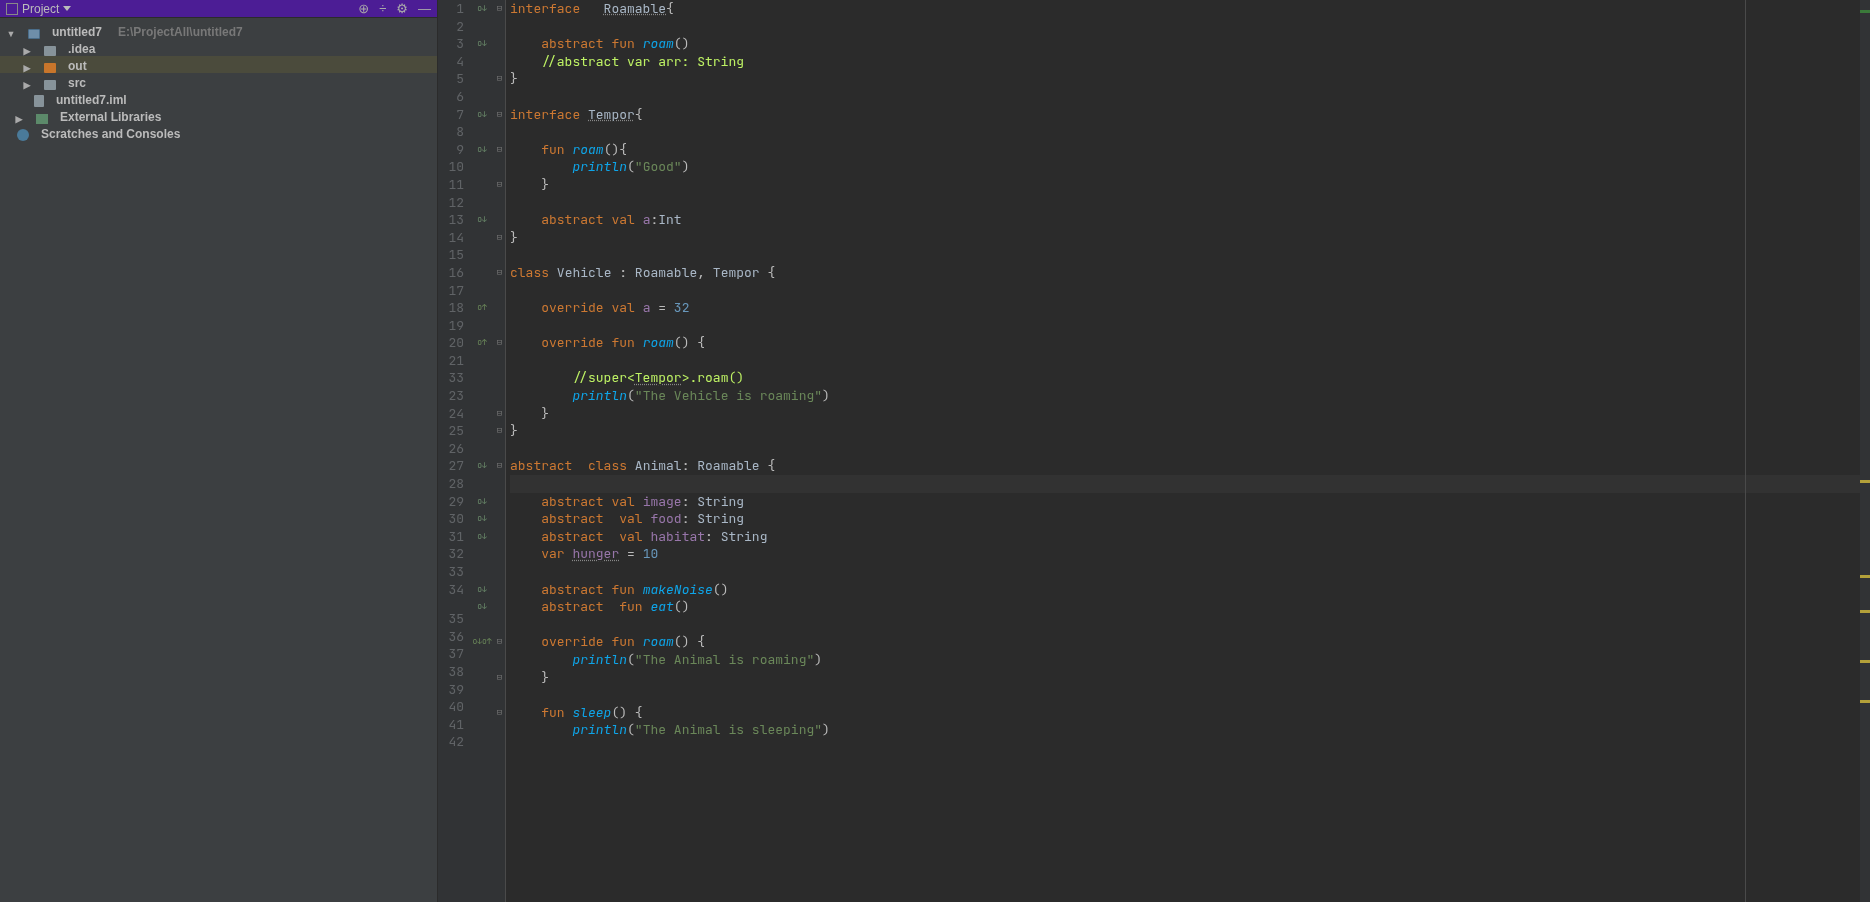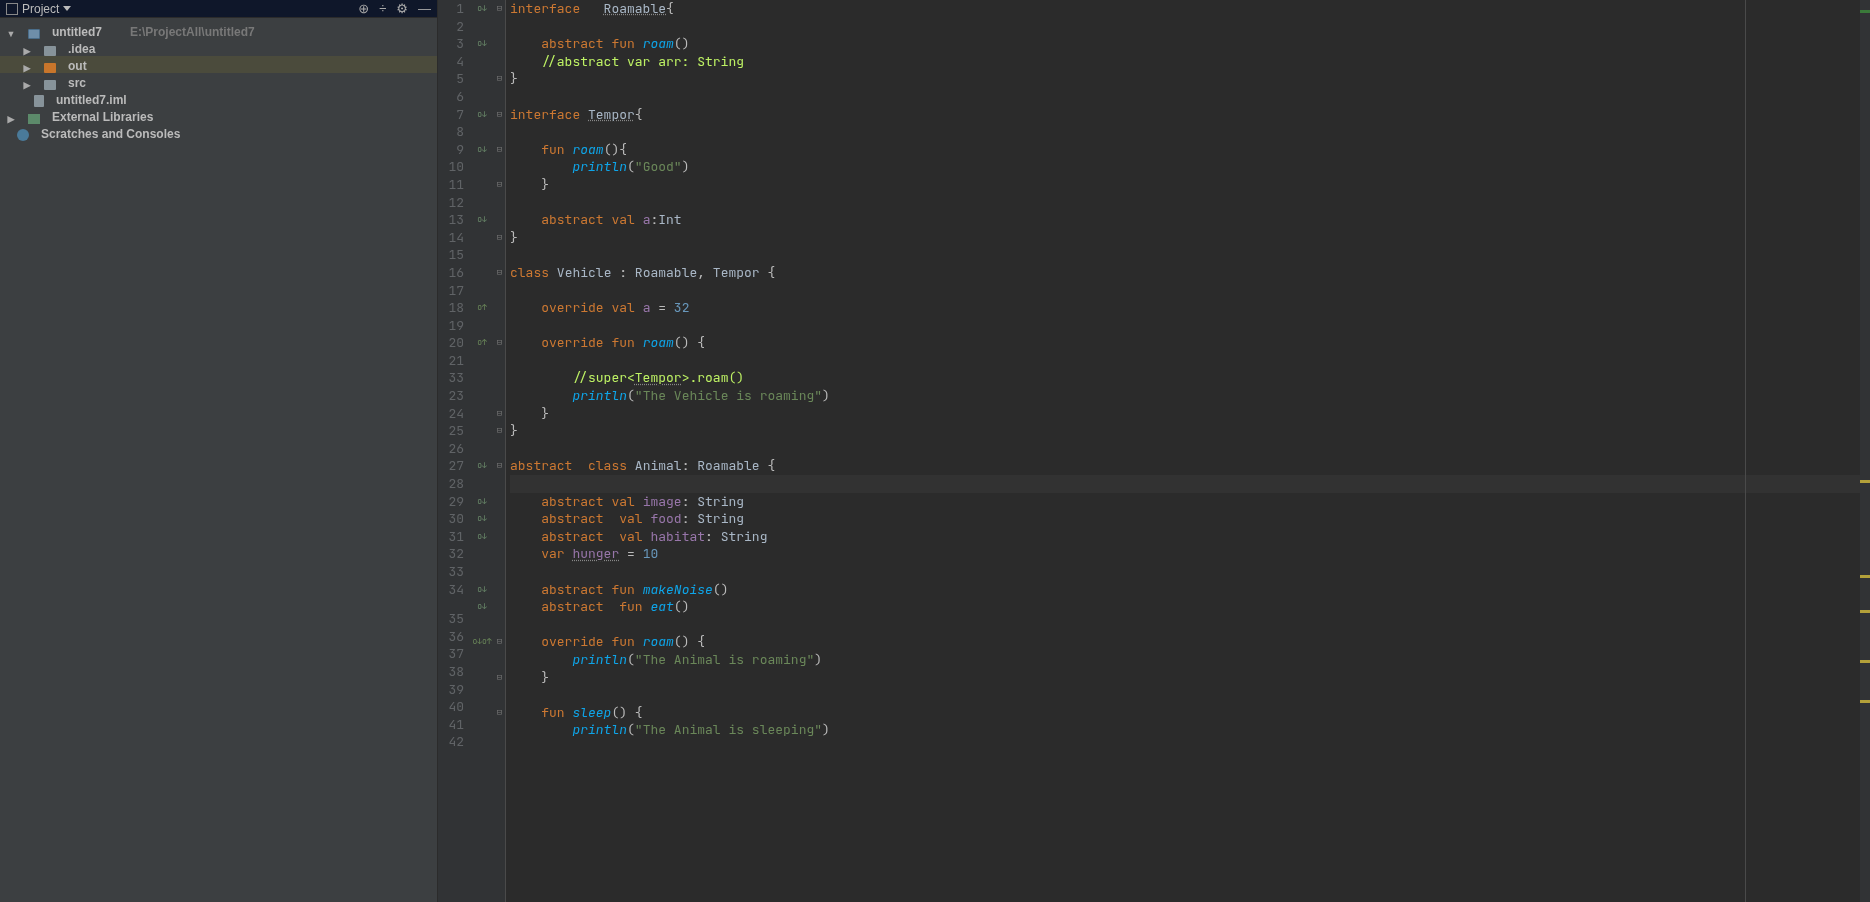--- a/index.html
+++ b/index.html
@@ -15,21 +15,21 @@
 }
 .sidebar {
   width: 438px;
   background: #3c3f41;
   display: flex;
   flex-direction: column;
   border-right: 1px solid #2b2b2b;
 }
 .sidebar-header {
   height: 18px;
-  background: #0f172a;
+  background: #4c1d95;
   display: flex;
   align-items: center;
   padding: 0 6px;
   border-bottom: 1px solid #2b2b2b;
   justify-content: space-between;
 }
 .proj-title {
   display: flex;
   align-items: center;
   gap: 4px;
@@ -103,21 +103,21 @@
   display: inline-block;
   background: #5c8a6a;
 }
 .scratch-icon {
   width: 12px; height: 12px;
   display: inline-block;
   border-radius: 50%;
   background: #4a7a99;
 }
 .tree-label { color: #bbbbbb; }
-.tree-path { color: #787878; margin-left: 16px; }
+.tree-path { color: #787878; margin-left: 4px; }
 
 .main {
   flex: 1;
   display: flex;
   flex-direction: column;
   background: #2b2b2b;
 }
 .tabs {
   height: 18px;
   background: #3c3f41;
@@ -260,21 +260,21 @@
     </div>
     <div class="tree-row" style="padding-left:22px;">
       <span class="tree-arrow closed"></span>
       <span class="folder-icon"></span>
       <span class="tree-label">src</span>
     </div>
     <div class="tree-row" style="padding-left:34px;">
       <span class="file-icon"></span>
       <span class="tree-label">untitled7.iml</span>
     </div>
-    <div class="tree-row" style="padding-left:6px;">
+    <div class="tree-row" style="padding-left:6px;margin-left:8px;">
       <span class="tree-arrow closed"></span>
       <span class="lib-icon"></span>
       <span class="tree-label">External Libraries</span>
     </div>
     <div class="tree-row" style="padding-left:17px;">
       <span class="scratch-icon"></span>
       <span class="tree-label">Scratches and Consoles</span>
     </div>
   </div>
 </div>

